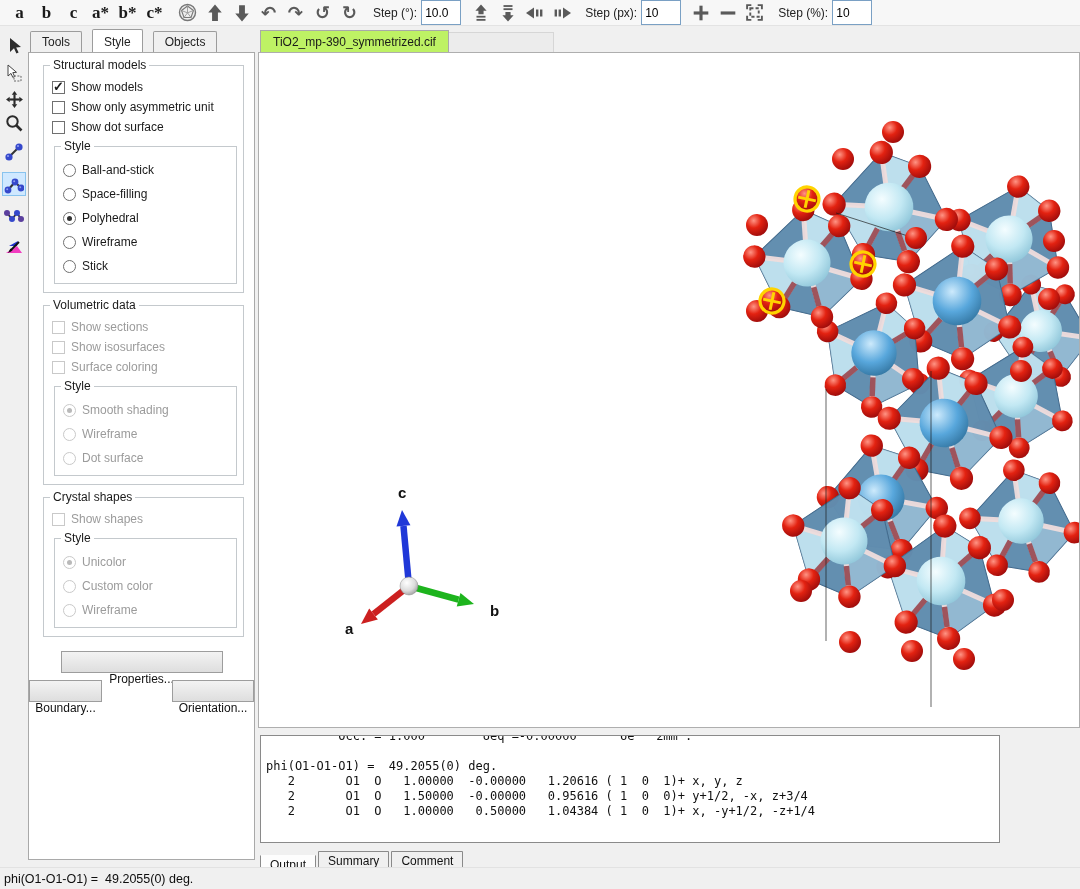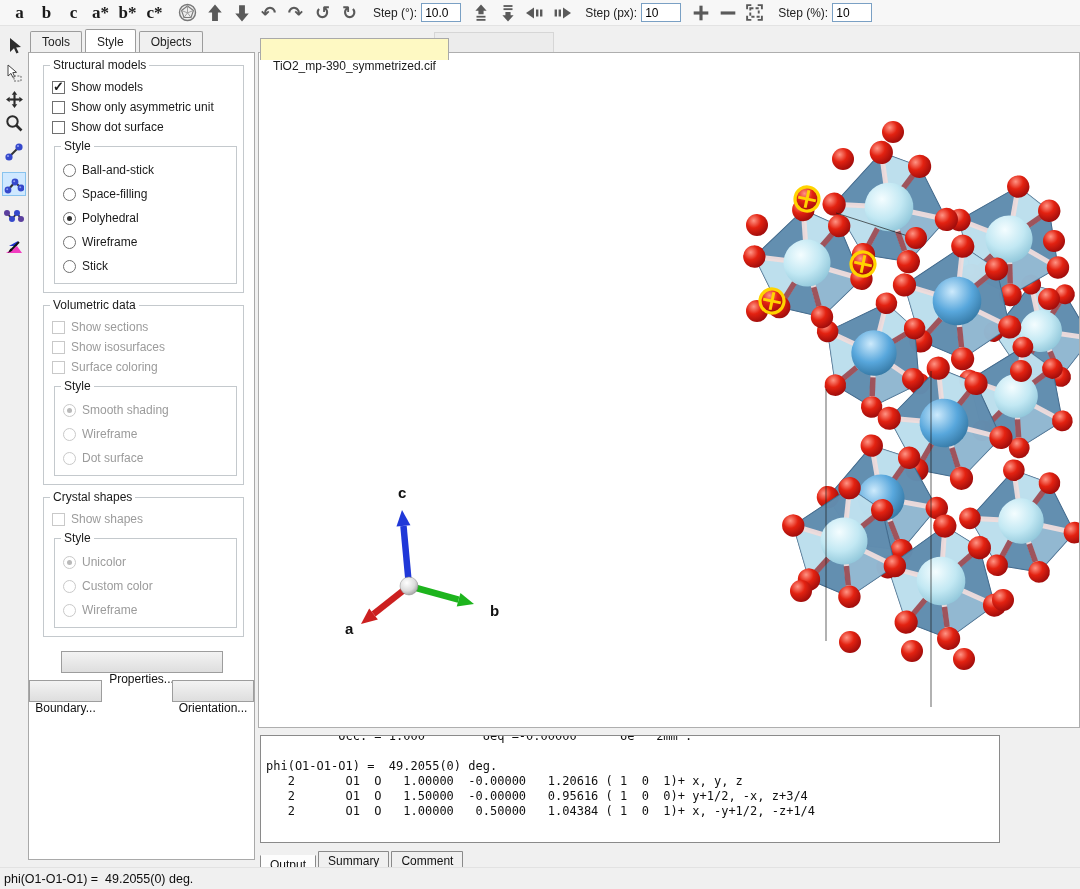--- a/index.html
+++ b/index.html
@@ -5,31 +5,31 @@
 *{margin:0;padding:0;box-sizing:border-box}
 html,body{width:1080px;height:889px}
 body{position:relative;background:#f0f0f0;font-family:"Liberation Sans",sans-serif;font-size:12px;color:#1a1a1a;overflow:hidden}
 
 
 .toolbar{position:absolute;left:0;top:0;width:1080px;height:26px;background:#f7f7f7;display:flex;align-items:center;padding-left:6px;border-bottom:1px solid #e3e3e3}
 .axisbtn{font-family:"Liberation Serif",serif;font-weight:bold;font-size:17px;width:27px;height:24px;text-align:center;line-height:24px;cursor:default}
 .tbicon{width:27px;height:24px;display:flex;align-items:center;justify-content:center;color:#5a5a5a}
 .tbicon.uni{font-size:18px;font-weight:bold;font-family:"DejaVu Sans",sans-serif}
 .tblabel{margin:0 4px 0 10px;color:#222;white-space:nowrap}
-.tbinput{width:40px;height:19px;border:1px solid #7aa0c4;background:#fff;font-family:"Liberation Sans",sans-serif;font-size:12px;padding:0 3px}
+.tbinput{width:40px;height:25px;border:1px solid #7aa0c4;background:#fff;font-family:"Liberation Sans",sans-serif;font-size:12px;padding:0 3px}
 .tbsp{width:6px}
 
 
 .lstrip{position:absolute;left:0;top:26px;width:28px;height:841px;background:#f0f0f0}
 .licon{position:absolute;left:2px;width:24px;height:24px;display:flex;align-items:center;justify-content:center}
 .licon.sel{background:#cfe8ff;border:1px solid #88c3ee}
 
 
 .ptabbar{position:absolute;left:30px;top:30px;height:22px;display:flex}
-.ptab{height:21px;margin-top:1px;padding:3px 11px 0 11px;background:#f0f0f0;border:1px solid #9c9c9c;border-bottom:none;margin-right:3px;border-radius:2px 2px 0 0;color:#222}
+.ptab{height:21px;margin-top:1px;padding:3px 11px 0 11px;background:#f0f0f0;border:1px solid #9c9c9c;border-bottom:none;margin-right:10px;border-radius:2px 2px 0 0;color:#222}
 .ptab.sel{background:#fff;height:23px;margin-top:-1px;padding-top:5px;position:relative;z-index:3}
 .pbody{position:absolute;left:28px;top:52px;width:227px;height:808px;background:#fff;border:1px solid #a9a9a9;z-index:2}
 .group{position:relative;border:1px solid #c4c9cd;margin:12px 10px 0 14px;padding:10px 4px 6px 8px}
 .group .glabel{position:absolute;top:-8px;left:6px;background:#fff;padding:0 3px;white-space:nowrap}
 .subgroup{position:relative;border:1px solid #c4c9cd;margin:10px 2px 2px 2px;padding:10px 4px 4px 8px}
 .cbrow,.rbrow{display:flex;align-items:center;gap:6px;margin:2px 0;height:18px;white-space:nowrap}
 .rbrow{height:22px}
 .cb{width:13px;height:13px;border:1px solid #707070;background:#fff;position:relative;flex:0 0 auto}
 .cb.checked::after{content:"✓";position:absolute;left:0px;top:-3px;font-size:13px;font-weight:bold;color:#1a1a1a}
 .rb{width:13px;height:13px;border:1px solid #707070;border-radius:50%;background:#fff;position:relative;flex:0 0 auto}
@@ -37,21 +37,21 @@
 .dis{color:#9b9b9b}
 .dis .cb,.dis .rb{border-color:#c9c9c9}
 .dis .rb.selected::after{background:#b9b9b9}
 .btn{background:linear-gradient(#f3f3f3,#dedede);border:1px solid #9d9d9d;height:21px;font-family:"Liberation Sans",sans-serif;font-size:12px;color:#111;text-align:center;padding-top:20px}
 .btn-props{display:block;margin:14px auto 0 auto;width:162px}
 .btnrow{display:flex;justify-content:space-between;gap:15px;margin-top:7px}
 .btn-b{width:73px}.btn-o{width:82px}
 
 
 .doctabbar{position:absolute;left:258px;top:30px;width:822px;height:22px}
-.doctab{position:absolute;left:2px;top:8px;height:22px;background:#fef9c3;border:1px solid #a9a9a9;border-bottom:none;padding:20px 12px 0 12px;z-index:3}
+.doctab{position:absolute;left:2px;top:0;height:22px;background:#bef264;border:1px solid #a9a9a9;border-bottom:none;padding:4px 12px 0 12px;z-index:3}
 .doctab-ghost{position:absolute;left:176px;top:2px;height:20px;width:120px;background:#ececec;border:1px solid #d6d6d6;border-bottom:none}
 .viewport{position:absolute;left:258px;top:52px;width:822px;height:676px;background:#fff;border:1px solid #aeaeae;z-index:2}
 .viewport svg{display:block}
 
 
 .outpanel{position:absolute;left:260px;top:735px;width:740px;height:108px;background:#fff;border:1px solid #8a8a8a;overflow:hidden}
 .outtext{font-family:"DejaVu Sans Mono","Liberation Mono",monospace;font-size:12px;line-height:15px;white-space:pre;margin:-7px 0 0 5px;color:#101010}
 
 
 .btabbar{position:absolute;left:260px;top:851px;height:23px;display:flex;align-items:flex-start}

